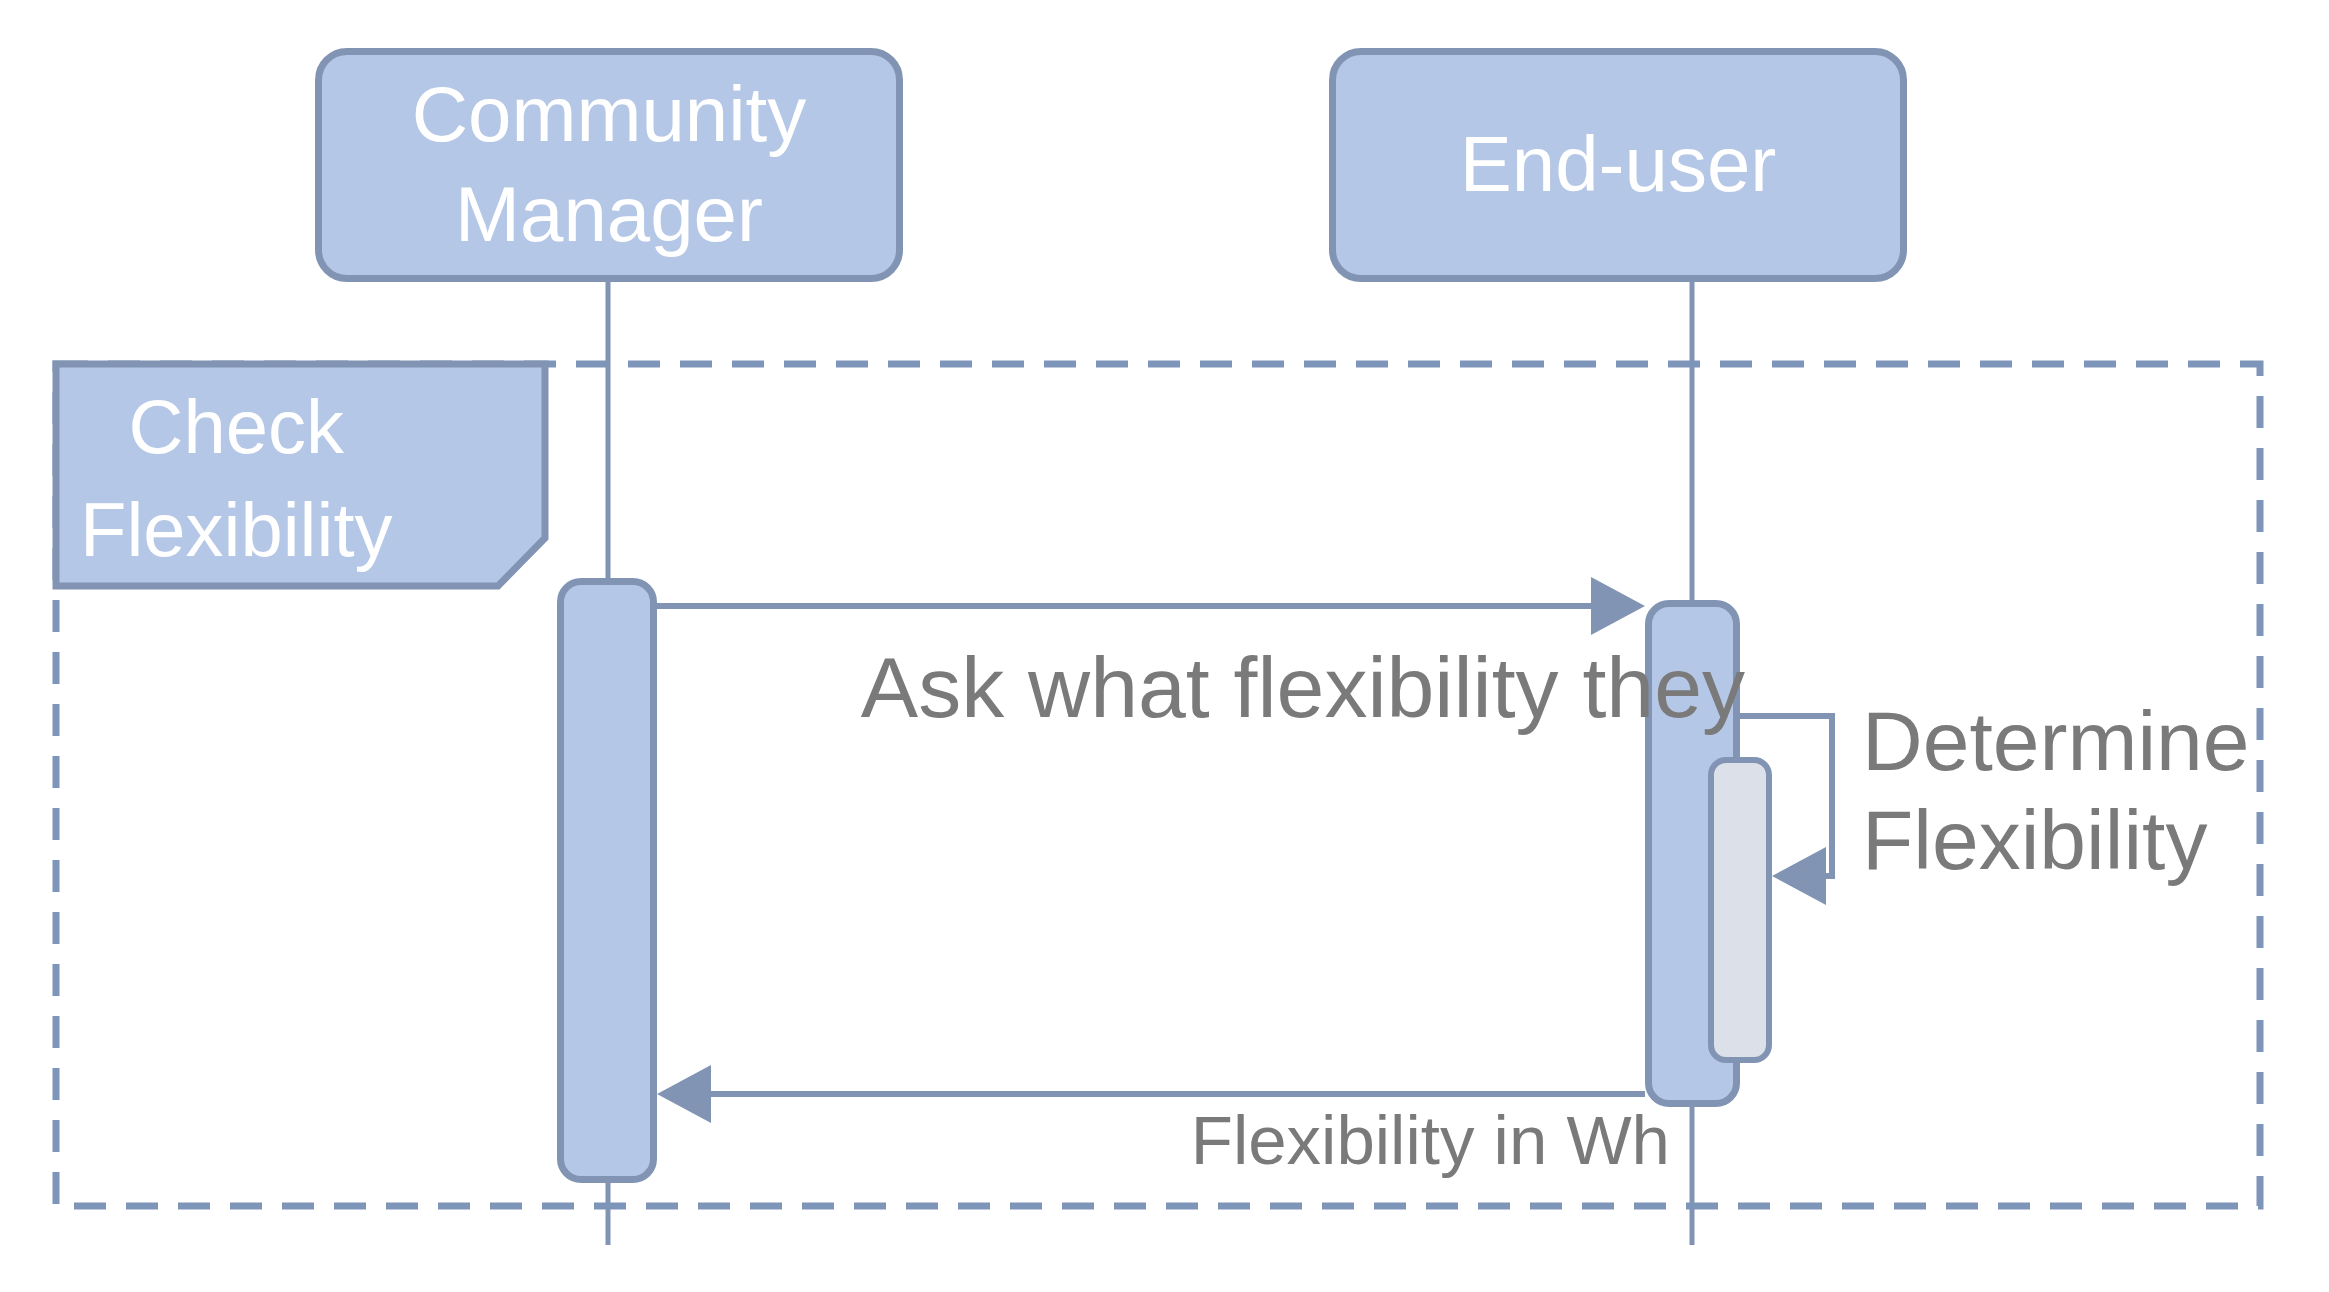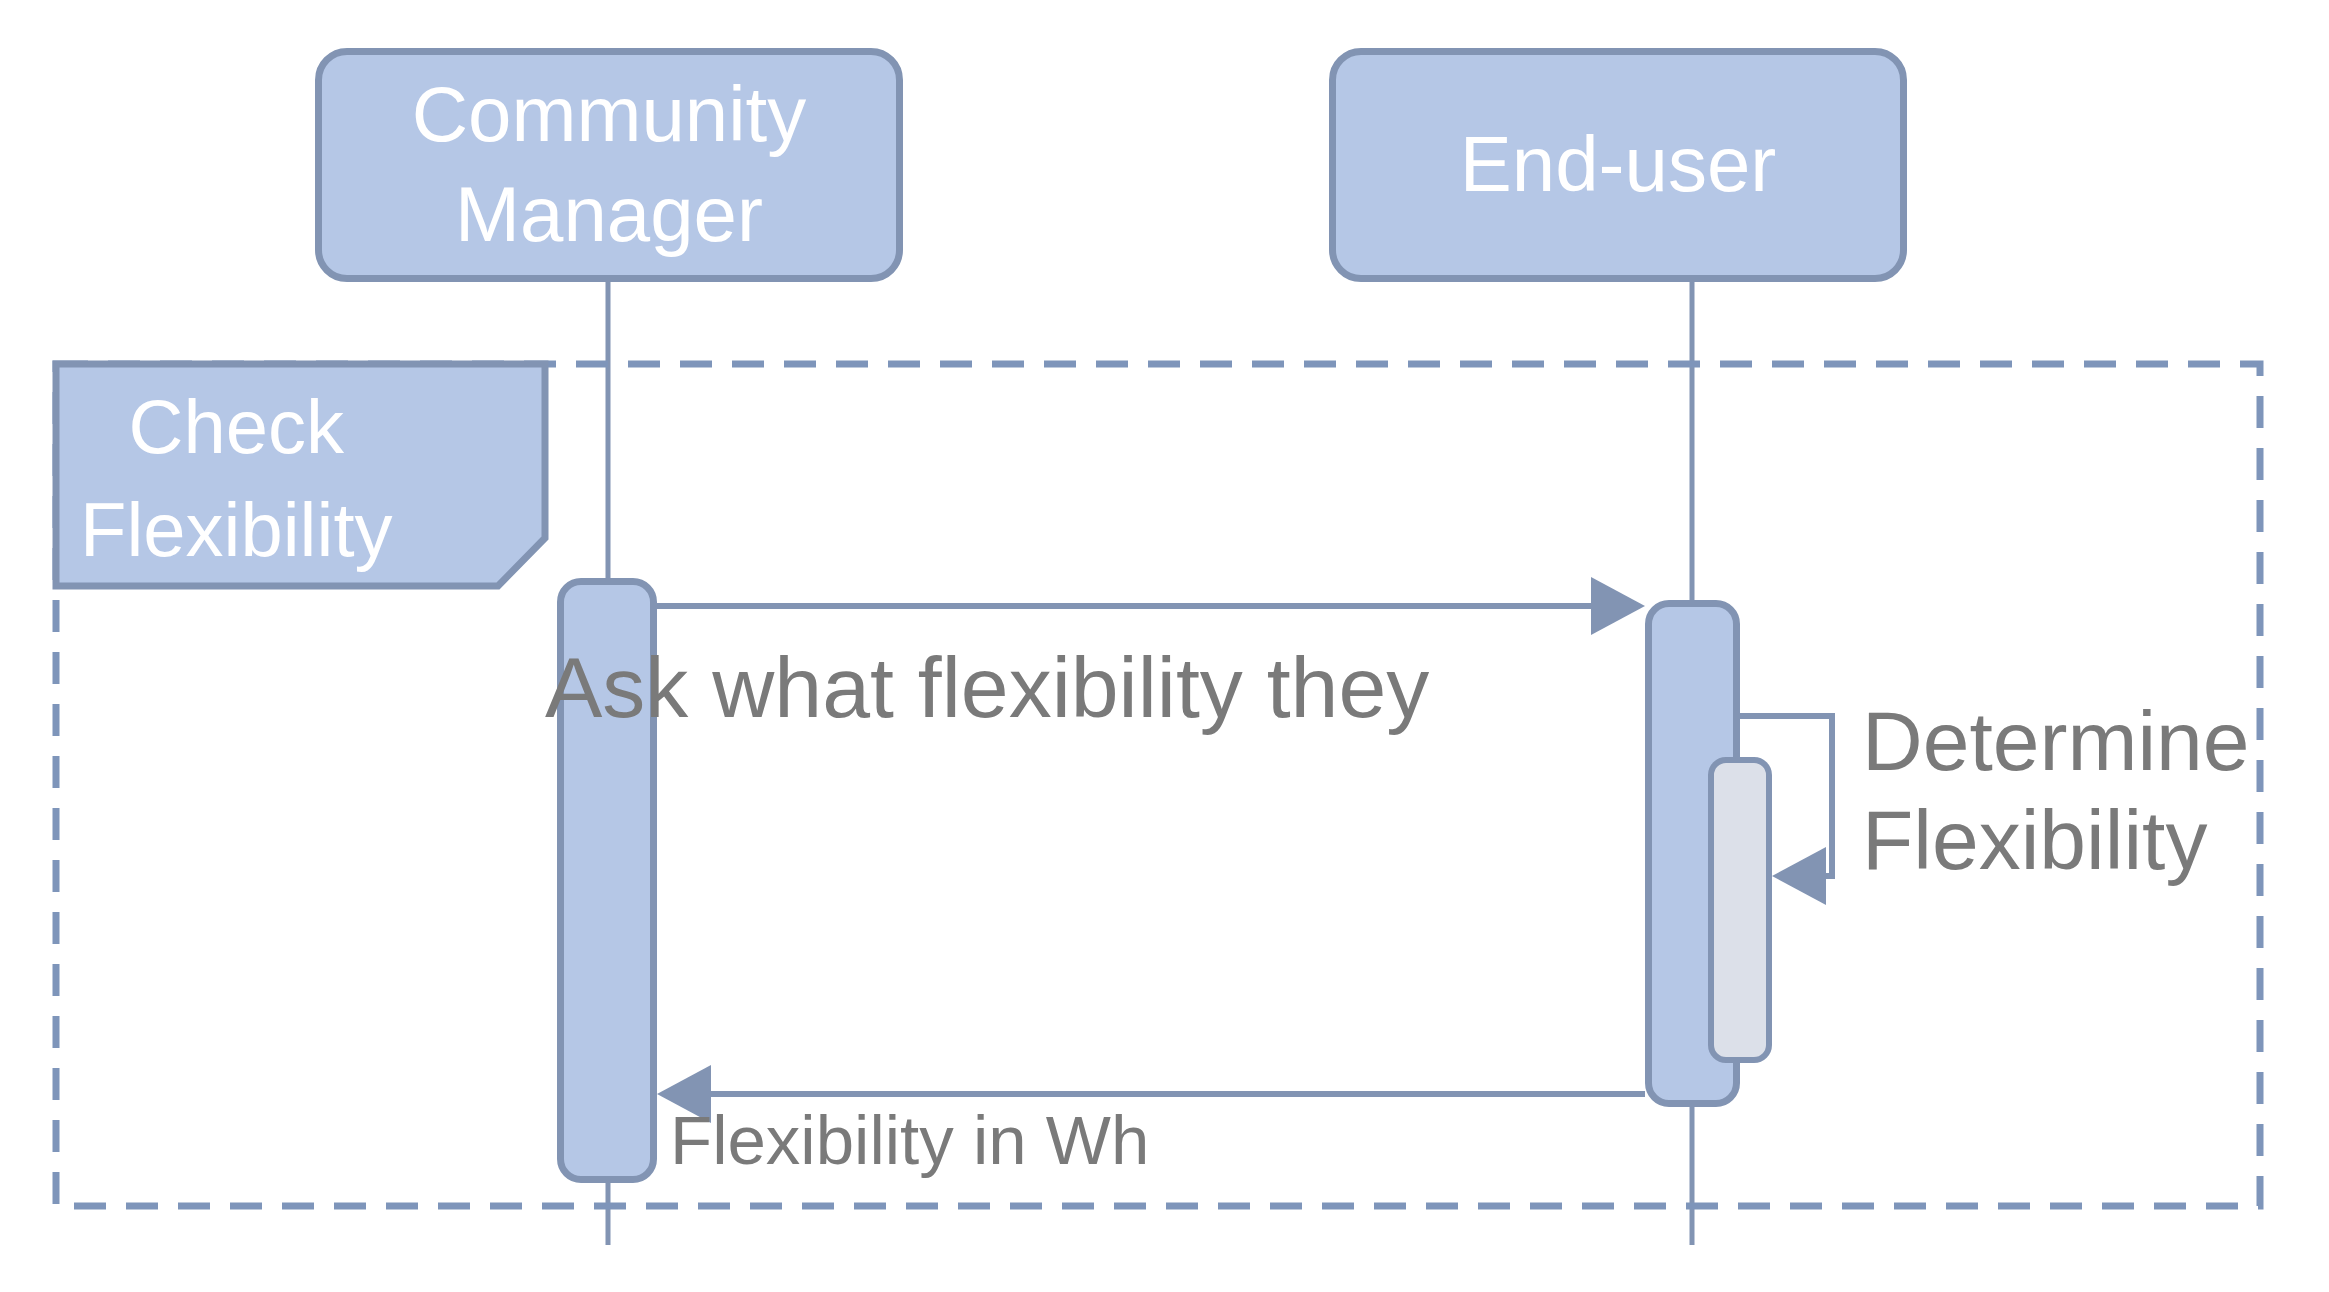--- a/index.html
+++ b/index.html
@@ -60,21 +60,21 @@
     font-size:76px;line-height:1.35;
     white-space:nowrap;
   }
   .frame-label-text span{display:block;text-align:center;}
 
   
   .msg-label{
     position:absolute;
     color:var(--message-text);
     font-size:86px;line-height:1.25;
-    text-align:left;
+    text-align:right;
     white-space:nowrap;
   }
   .msg-label .line{display:block;}
   .msg-label.msg1{left:545px;top:634px;width:1200px;}
   .msg-label.self{left:1862px;top:692px;width:460px;text-align:left;font-size:84px;line-height:1.18;}
   .msg-label.ret{left:670px;top:1098px;width:1000px;font-size:69px;}
 </style>
 </head>
 <body>
 

